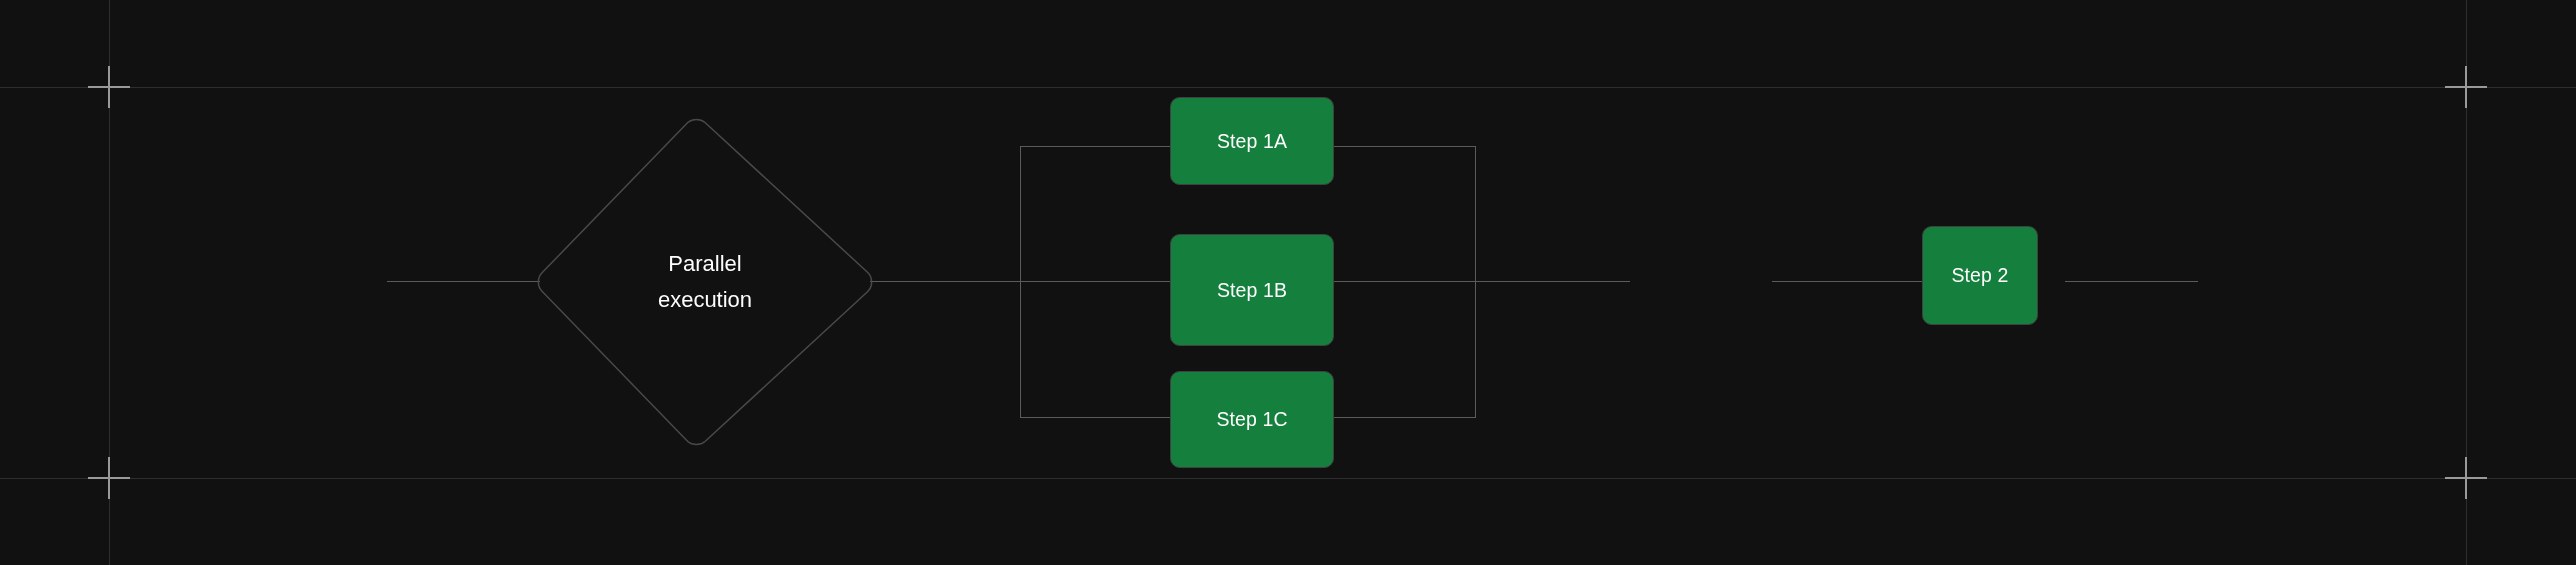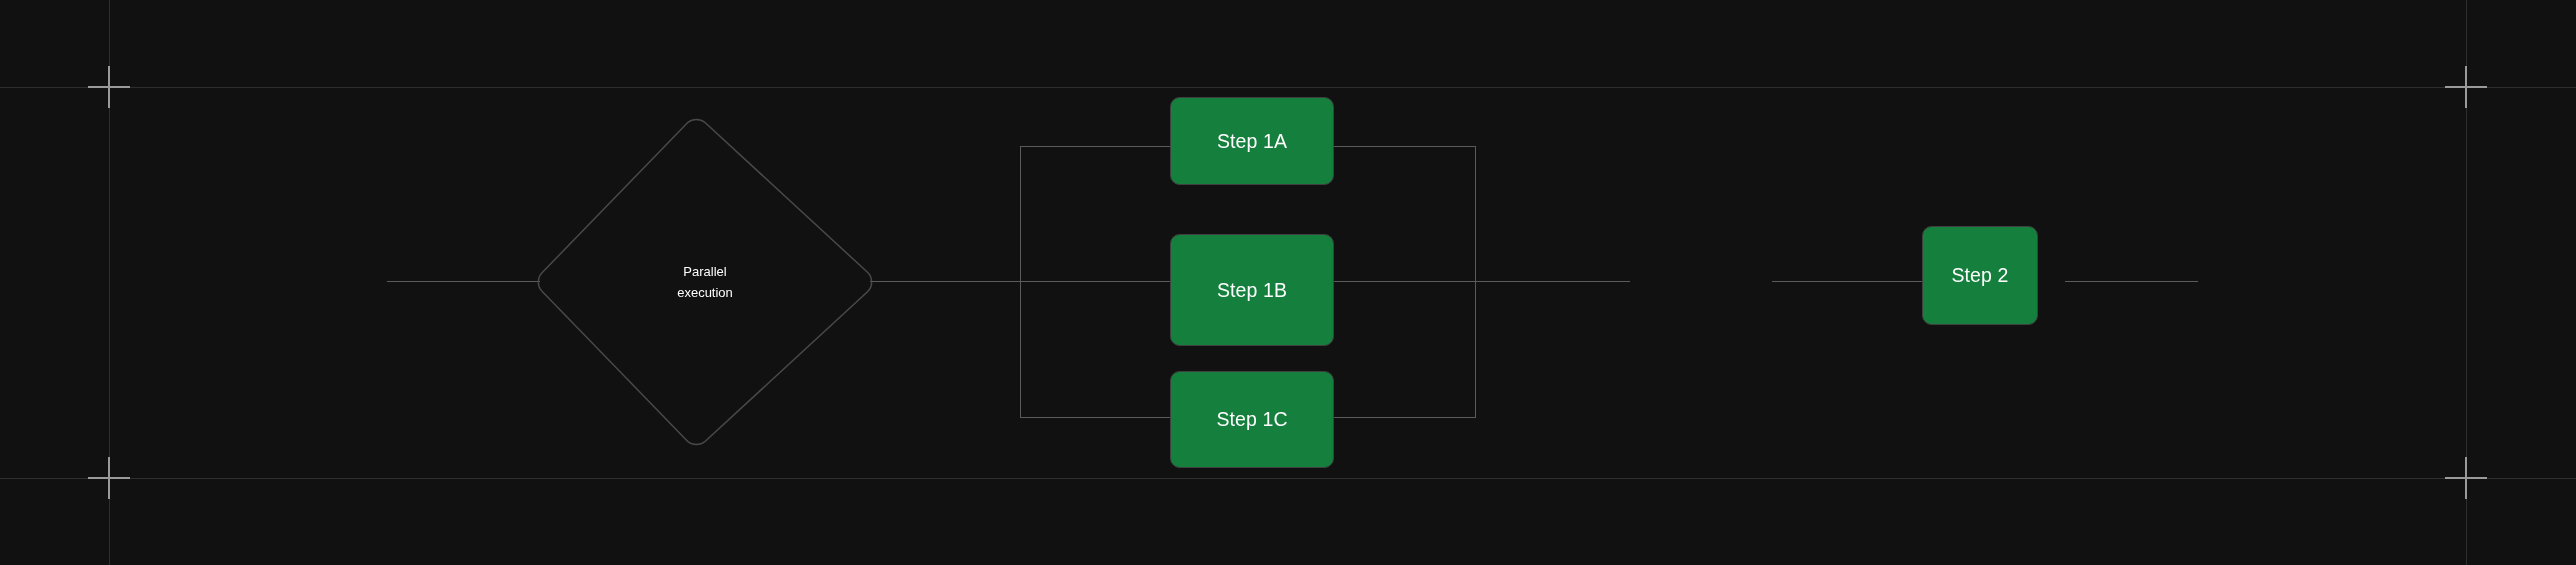--- a/index.html
+++ b/index.html
@@ -109,21 +109,21 @@
     position: absolute;
     left: 0;
     top: 0;
     width: 100%;
     height: 100%;
     display: flex;
     flex-direction: column;
     align-items: center;
     justify-content: center;
     color: #fdfdfd;
-    font-size: 13px;
+    font-size: 22px;
     line-height: 1.62;
     text-align: center;
     pointer-events: none;
   }
 </style>
 </head>
 <body>
 
 <div id="canvas">
 

